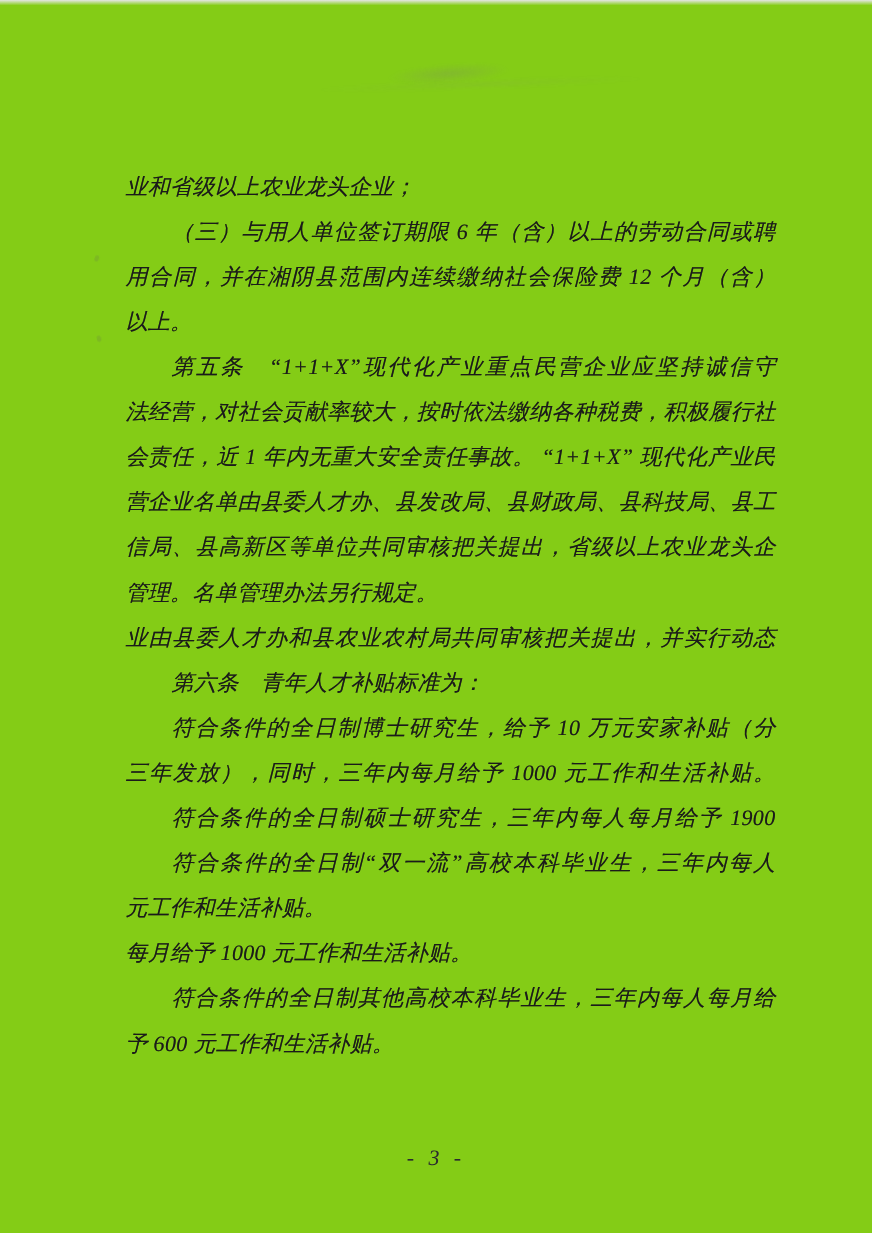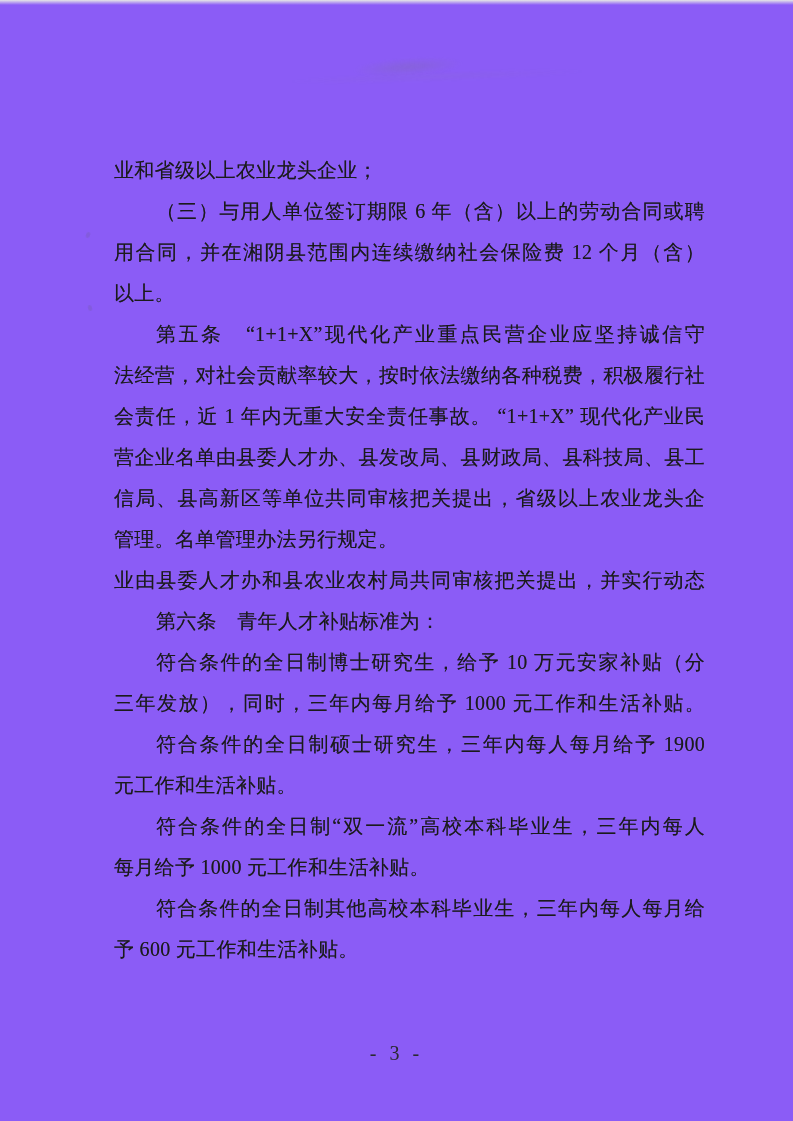--- a/index.html
+++ b/index.html
@@ -10,21 +10,22 @@
     width: 793px;
     height: 1121px;
     position: relative;
     background: #fcfcfc;
     overflow: hidden;
     font-family: "Liberation Serif", "DejaVu Serif", serif;
   }
   .page {
     position: absolute;
     inset: 0;
-    background: #8b5cf6;
+    background: #84cc16;
+    font-style: italic;
   }
   
   .top-edge {
     position: absolute;
     left: 0; top: 0;
     width: 100%; height: 5px;
     background: linear-gradient(#e6e6e6, rgba(255,255,255,0));
   }
   
   .smudge {
@@ -105,22 +106,22 @@
     <div class="line j">法经营，对社会贡献率较大，按时依法缴纳各种税费，积极履行社</div>
     <div class="line j">会责任，近 1 年内无重大安全责任事故。 “1+1+X” 现代化产业民</div>
     <div class="line j">营企业名单由县委人才办、县发改局、县财政局、县科技局、县工</div>
     <div class="line j">信局、县高新区等单位共同审核把关提出，省级以上农业龙头企</div>
     <div class="line">管理。名单管理办法另行规定。</div>
     <div class="line j">业由县委人才办和县农业农村局共同审核把关提出，并实行动态</div>
     <div class="line ind">第六条　青年人才补贴标准为：</div>
     <div class="line ind j">符合条件的全日制博士研究生，给予 10 万元安家补贴（分</div>
     <div class="line j">三年发放），同时，三年内每月给予 1000 元工作和生活补贴。</div>
     <div class="line ind j">符合条件的全日制硕士研究生，三年内每人每月给予 1900</div>
+    <div class="line ind j">符合条件的全日制“双一流”高校本科毕业生，三年内每人</div>
     <div class="line">元工作和生活补贴。</div>
-    <div class="line ind j">符合条件的全日制“双一流”高校本科毕业生，三年内每人</div>
     <div class="line">每月给予 1000 元工作和生活补贴。</div>
     <div class="line ind j">符合条件的全日制其他高校本科毕业生，三年内每人每月给</div>
     <div class="line">予 600 元工作和生活补贴。</div>
   </div>
 
   <div class="footer">- 3 -</div>
 
 </div>
 
 </body></html>

